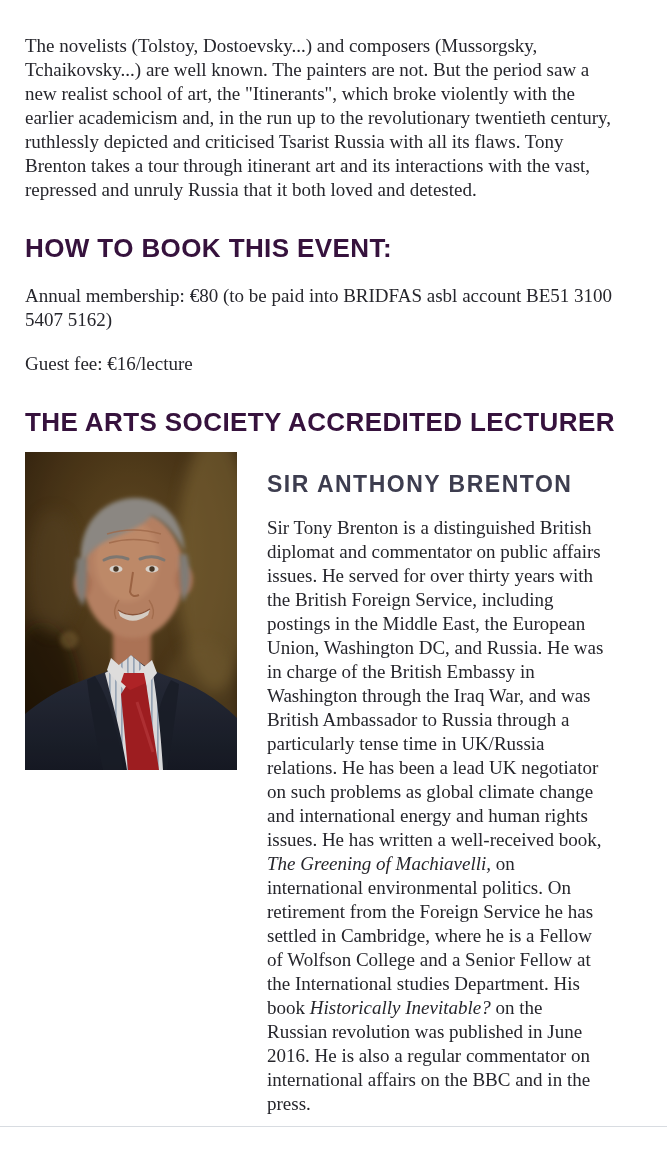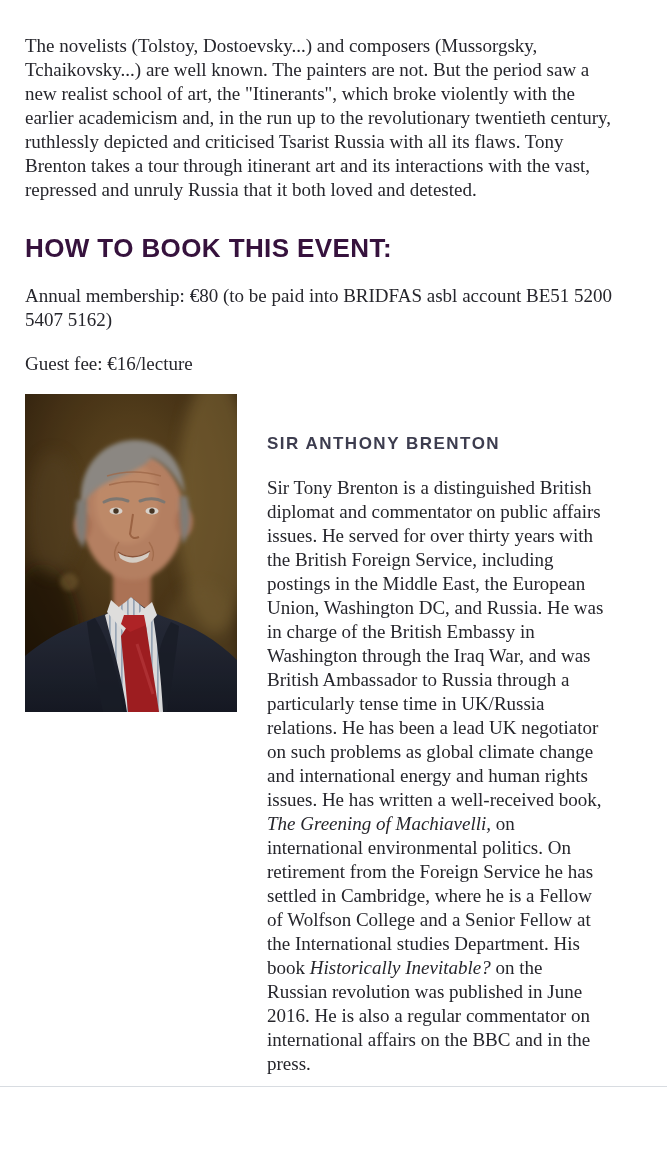--- a/index.html
+++ b/index.html
@@ -55,25 +55,25 @@
     background: #3a2a12;
   }
   .photo-frame svg { display: block; }
   .bio-col {
     flex: 1 1 auto;
     min-width: 0;
   }
   h3.lecturer-name {
     font-family: "Liberation Sans", sans-serif;
     font-weight: 700;
-    font-size: 17px;
+    font-size: 23px;
     line-height: 20px;
     letter-spacing: 1.5px;
     color: #3d3d4f;
-    margin: 40px 0 0 0;
+    margin: 22px 0 0 0;
   }
   .bio-text {
     margin: 22px 16px 0 0;
   }
   .bio-text em {
     font-style: italic;
   }
   .footer-divider {
     margin-top: 10px;
     border: 0;
@@ -85,24 +85,25 @@
 </head>
 <body>
 
 <div class="page">
 
   <p class="intro">The novelists (Tolstoy, Dostoevsky...) and composers (Mussorgsky, Tchaikovsky...) are well known. The painters are not. But the period saw a new realist school of art, the "Itinerants", which broke violently with the earlier academicism and, in the run up to the revolutionary twentieth century, ruthlessly depicted and criticised Tsarist Russia with all its flaws. Tony Brenton takes a tour through itinerant art and its interactions with the vast, repressed and unruly Russia that it both loved and detested.</p>
 
   <h2 class="section-heading">HOW TO BOOK THIS EVENT:</h2>
 
   <div class="booking">
-    <p>Annual membership: €80 (to be paid into BRIDFAS asbl account BE51 5200 5407 5162)</p>
+    <p>Annual membership: €80 (to be paid into BRIDFAS asbl account BE51 3100 5407 5162)</p>
     <p>Guest fee: €16/lecture</p>
   </div>
 
+  <h2 class="section-heading">THE ARTS SOCIETY ACCREDITED LECTURER</h2>
 
   <div class="lecturer-row">
 
     <figure class="photo-frame">
       <svg width="212" height="318" viewBox="0 0 212 318" xmlns="http://www.w3.org/2000/svg" role="img">
         <defs>
           <radialGradient id="bg1" cx="50%" cy="32%" r="80%">
             <stop offset="0%" stop-color="#6d5326"></stop>
             <stop offset="55%" stop-color="#4a3517"></stop>
             <stop offset="100%" stop-color="#25180a"></stop>

